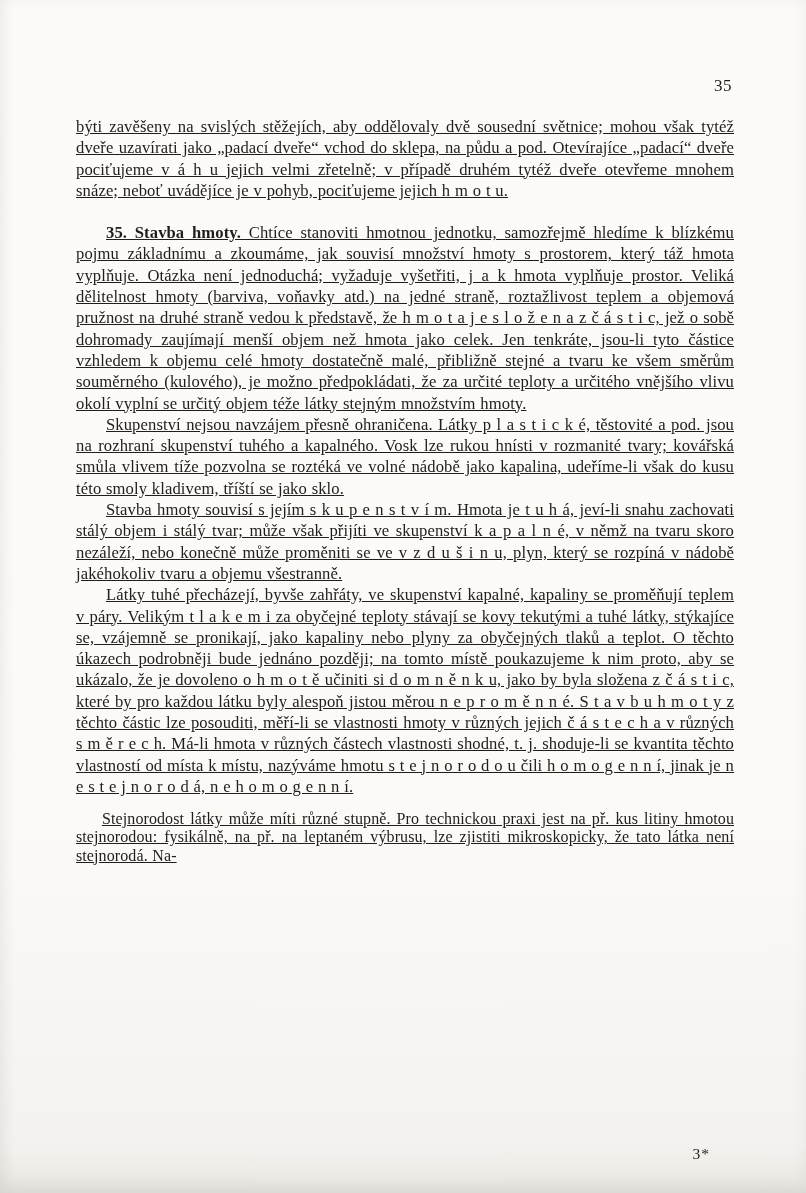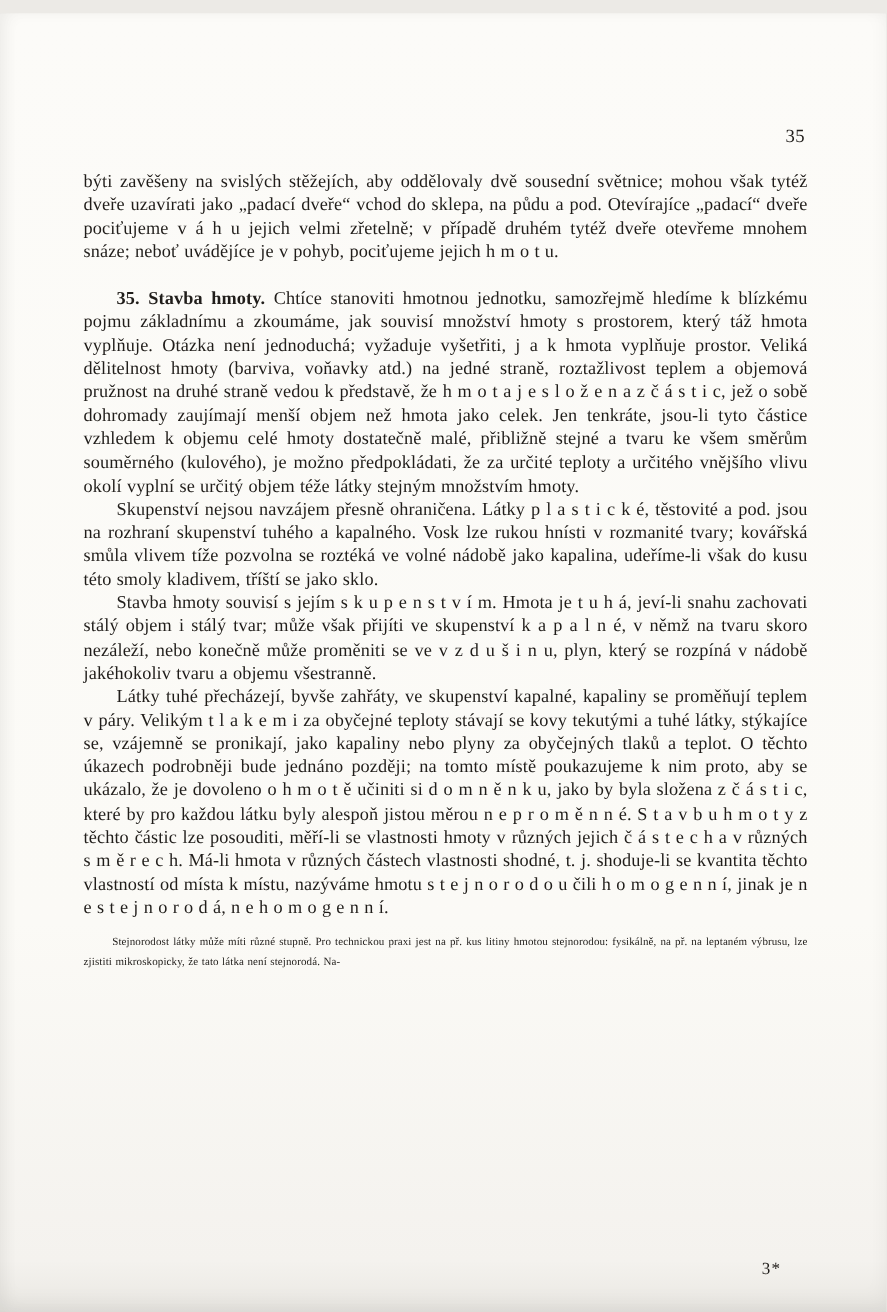--- a/index.html
+++ b/index.html
@@ -8,44 +8,44 @@
     font-family: "Liberation Serif", "DejaVu Serif", serif;
     background: #eceae6;
     overflow: hidden;
     position: relative;
   }
   .page {
     position: absolute;
     inset: 0;
     background: linear-gradient(180deg, #fcfbf8 0%, #fbfaf6 70%, #f4f2ee 96%, #e9e7e2 100%);
     box-shadow: inset 0 -8px 18px rgba(0,0,0,0.05), inset 6px 0 14px rgba(0,0,0,0.03);
-    padding: 102px 72px 0 76px;
+    padding: 76px 72px 0 76px;
     color: #201d1a;
-    margin-top: 12px;
   }
   .page-number {
     text-align: right;
     font-size: 17px;
     letter-spacing: 0.5px;
     padding-right: 2px;
   }
   .body-text {
     margin-top: 20px;
     font-size: 16.6px;
     line-height: 21.3px;
     text-align: justify;
     letter-spacing: 0.1px;
     word-spacing: 0.5px;
+    text-decoration: underline;
   }
   p.para { text-indent: 30px; }
   p.para.noindent { text-indent: 0; }
   p.section-start { margin-top: 21px; }
   .lead { font-weight: bold; }
   p.petit {
-    font-size: 10px;
+    font-size: 16px;
     line-height: 18.2px;
     margin-top: 13px;
     text-indent: 26px;
   }
   .signature-mark {
     position: absolute;
     right: 96px;
     bottom: 30px;
     font-size: 15.5px;
     letter-spacing: 1px;

